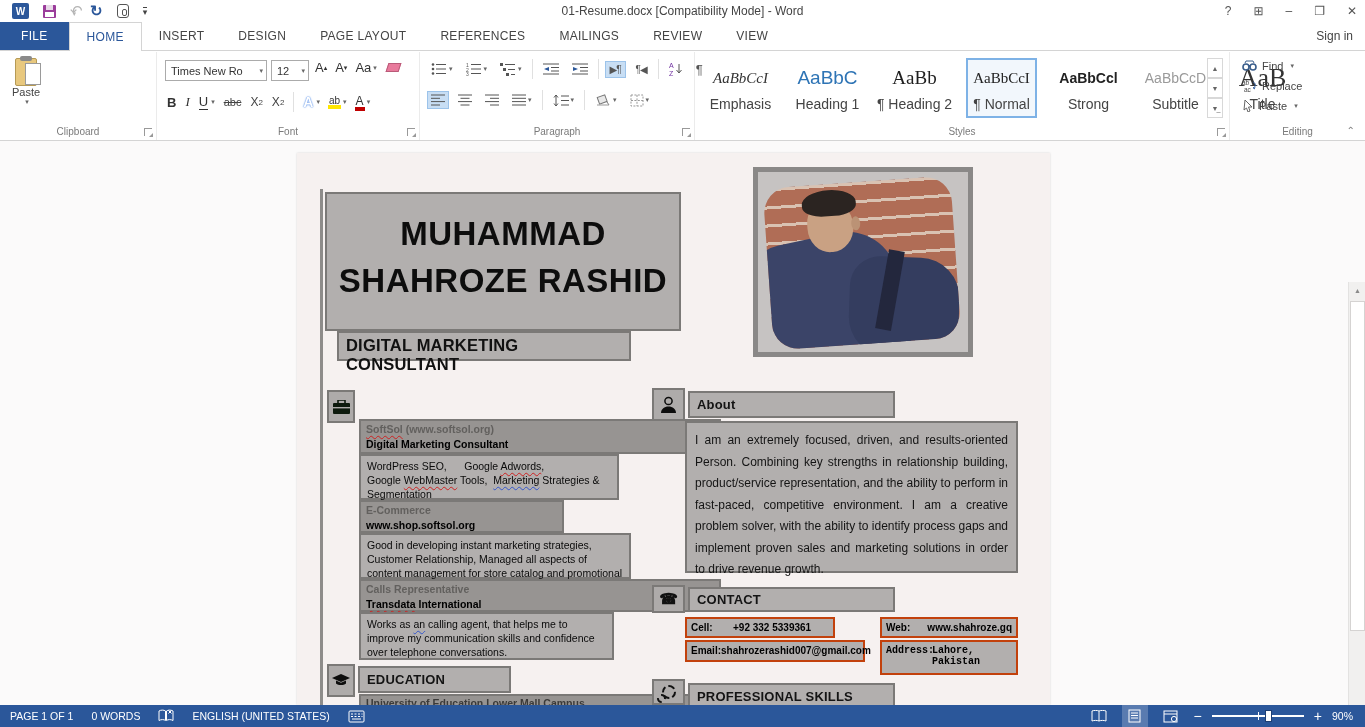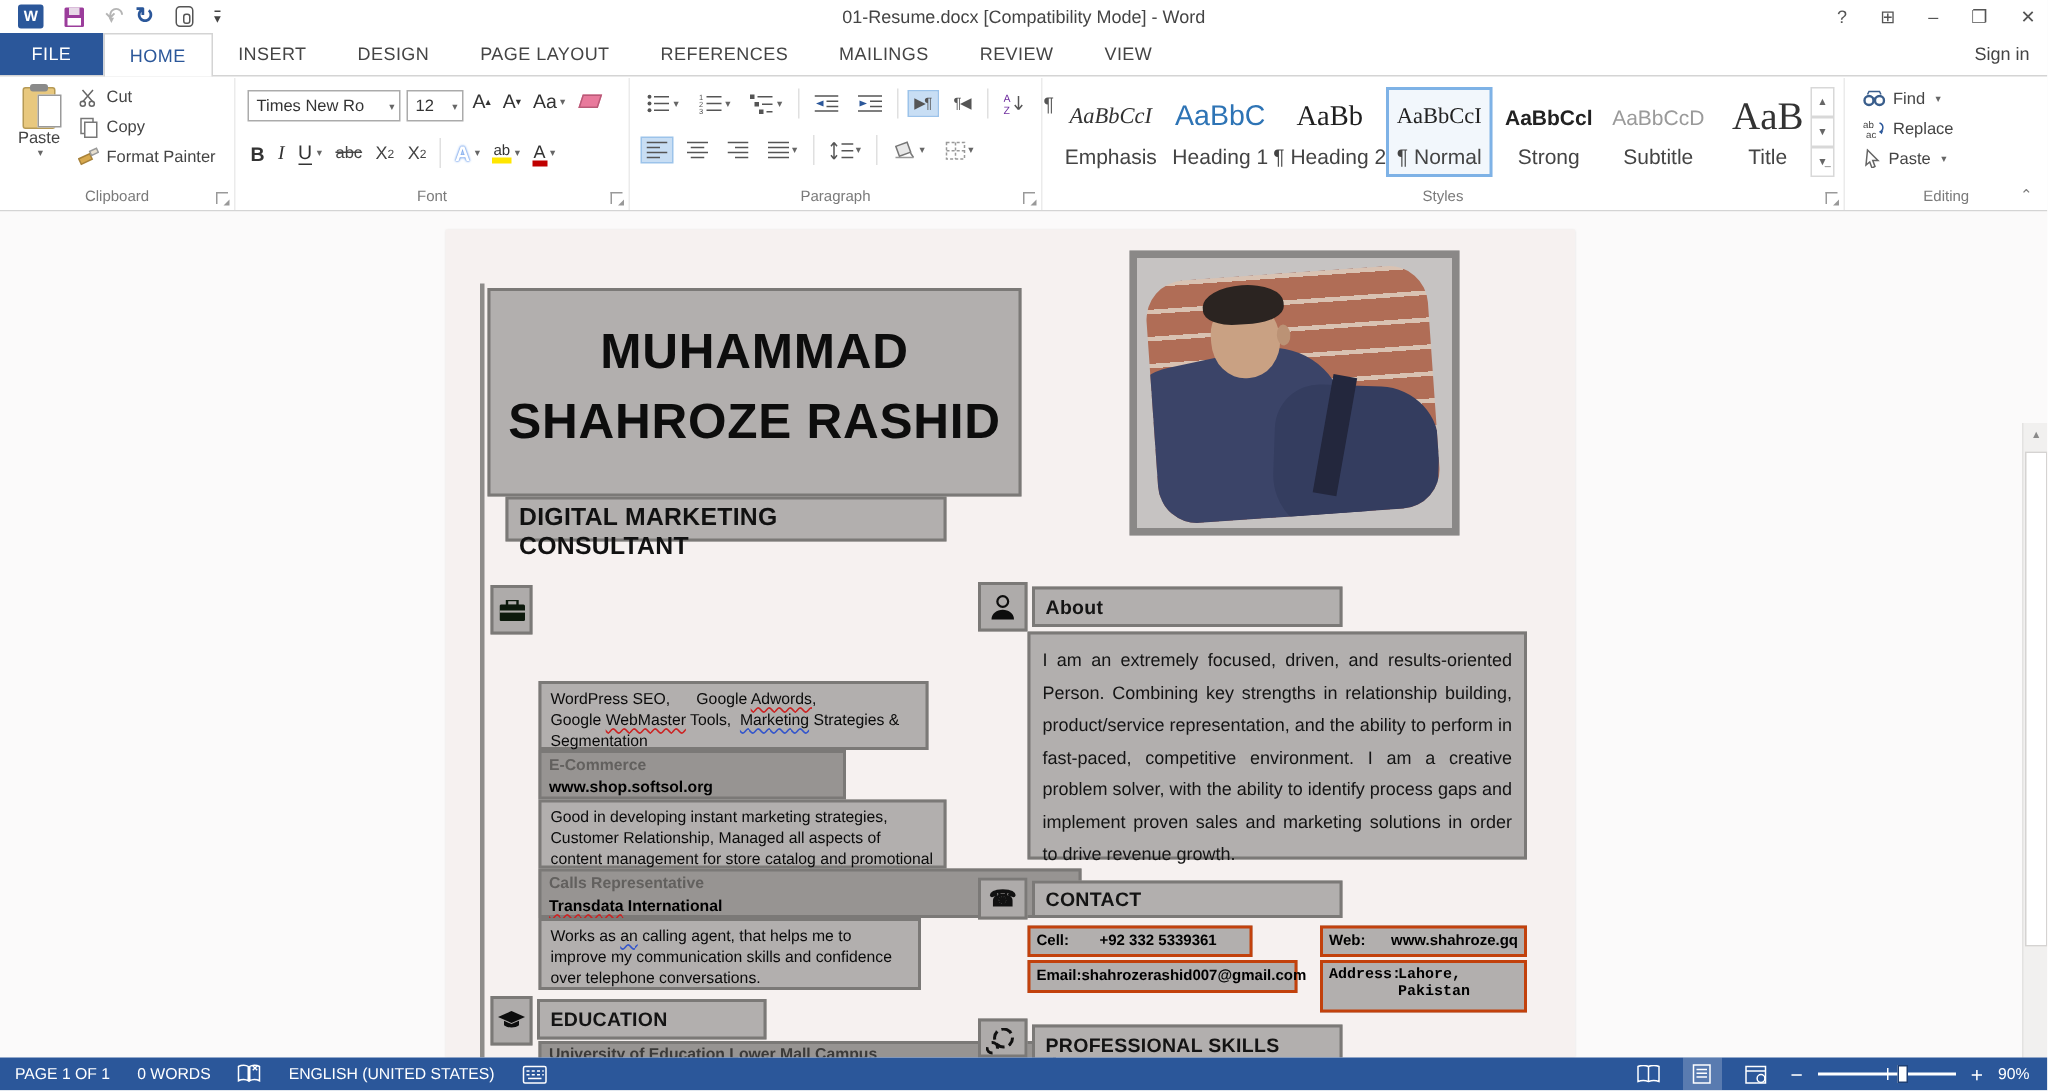--- a/index.html
+++ b/index.html
@@ -71,21 +71,21 @@
   #g-paragraph { left:420px; width:275px; }
   .p-r1 { position:absolute; left:8px; top:7px; display:flex; align-items:center; gap:7px; }
   .p-r2 { position:absolute; left:8px; top:38px; display:flex; align-items:center; gap:7px; }
   .pbtn { padding:2px 3px; display:inline-flex; align-items:center; }
   .vsep { width:1px; height:20px; background:#e0e0e0; }
   .pil { font-size:13px; color:#555; }
   .dirbox { font-size:10px; color:#555; letter-spacing:-1px; padding:2px 4px; }
 
   
   #g-styles { left:695px; width:535px; }
-  .stylecards { position:absolute; left:10px; top:6px; display:flex; gap:2px; }
+  .stylecards { position:absolute; left:10px; top:6px; display:flex; gap:16px; }
   .scard { width:71px; height:60px; display:flex; flex-direction:column; align-items:center; justify-content:flex-end; padding-bottom:4px; border:2px solid transparent; }
   .scard.selected { border-color:#7eb2e6; background:#f2f7fc; }
   .sprev { flex:1; display:flex; align-items:center; justify-content:center; }
   .sname { font-size:14px; color:#444; white-space:nowrap; }
   .prev-emphasis { font-family:"Liberation Serif",serif; font-style:italic; font-size:15px; color:#333; }
   .prev-h1 { font-size:19px; color:#2e74b5; }
   .prev-h2 { font-size:19px; color:#1f1f1f; font-family:"Liberation Serif",serif; }
   .prev-normal { font-size:15px; color:#222; font-family:"Liberation Serif",serif; }
   .prev-strong { font-size:14px; font-weight:bold; color:#222; }
   .prev-subtitle { font-size:14px; color:#9a9a9a; }
@@ -198,44 +198,20 @@
   <div id="signin">Sign in</div>
 
   <div id="ribbon">
 
     <div class="rgroup" id="g-clipboard">
       <div class="paste-btn">
         <span class="clipb"></span>
         <span>Paste</span>
         <span class="caret">▾</span>
       </div>
-      <div class="clip-rows">
-        <div class="clip-row">
-          <svg class="icn" width="14" height="14" viewBox="0 0 14 14">
-              <path d="M3 2l7 8M10 2l-7 8" stroke="#666" fill="none"></path>
-              <circle cx="3.2" cy="11.2" r="1.7" stroke="#666" fill="none"></circle>
-              <circle cx="9.2" cy="11.2" r="1.7" stroke="#666" fill="none"></circle>
-            </svg>
-          <span>Cut</span>
-        </div>
-        <div class="clip-row">
-          <svg class="icn" width="14" height="14" viewBox="0 0 14 14">
-              <rect x="2" y="1" width="8" height="10" fill="#fff" stroke="#777"></rect>
-              <rect x="4.5" y="3.5" width="8" height="10" fill="#fff" stroke="#777"></rect>
-            </svg>
-          <span>Copy</span>
-        </div>
-        <div class="clip-row">
-          <svg class="icn" width="14" height="14" viewBox="0 0 14 14">
-              <rect x="1" y="6" width="8" height="4" fill="#d8a94e" stroke="#a8823a" transform="rotate(-25 5 8)"></rect>
-              <rect x="8" y="2" width="5" height="3" fill="#e8e0d0" stroke="#999" transform="rotate(-25 10 3)"></rect>
-            </svg>
-          <span>Format Painter</span>
-        </div>
-      </div>
       <div class="glabel">Clipboard</div>
       <div class="launcher"></div>
     </div>
 
     <div class="rgroup" id="g-font">
       <div class="combo fname">
           <span>Times New Ro</span>
           <span class="caret">▾</span>
         </div>
       <div class="combo fsize">
@@ -492,20 +468,24 @@
       </div>
 
       <div class="gicon icon28" style="left:30px;top:237px;">
         <svg width="17" height="14" viewBox="0 0 17 14">
             <rect x="0" y="3" width="17" height="11" rx="1" fill="#0d1a0d"></rect>
             <rect x="5" y="0" width="7" height="4" fill="none" stroke="#0d1a0d" stroke-width="1.6"></rect>
             <rect x="0" y="7" width="17" height="1.4" fill="#aeabaa"></rect>
           </svg>
       </div>
 
+      <div class="gband" style="left:62px;top:266px;width:362px;height:35px;">
+        <div class="bandline1"><span class="sq-red">SoftSol</span><span> (www.softsol.org)</span></div>
+        <div class="bandline2">Digital Marketing Consultant</div>
+      </div>
       <div class="gbox bodytxt pre" style="left:62px;top:301px;width:260px;height:46px;"><span>WordPress SEO,      Google </span><span class="sq-red">Adwords</span><span>,</span><br><span>Google </span><span class="sq-red">WebMaster</span><span> Tools,  </span><span class="sq-blue">Marketing</span><span> Strategies &amp; Segmentation</span></div>
 
       <div class="gband" style="left:62px;top:347px;width:205px;height:33px;">
         <div class="bandline1">E-Commerce</div>
         <div class="bandline2">www.shop.softsol.org</div>
       </div>
       <div class="gbox bodytxt" style="left:62px;top:380px;width:272px;height:46px;">Good in developing instant marketing strategies, Customer Relationship, Managed all aspects of content management for store catalog and promotional activity</div>
 
       <div class="gband" style="left:62px;top:426px;width:362px;height:33px;">
         <div class="bandline1">Calls Representative</div>

